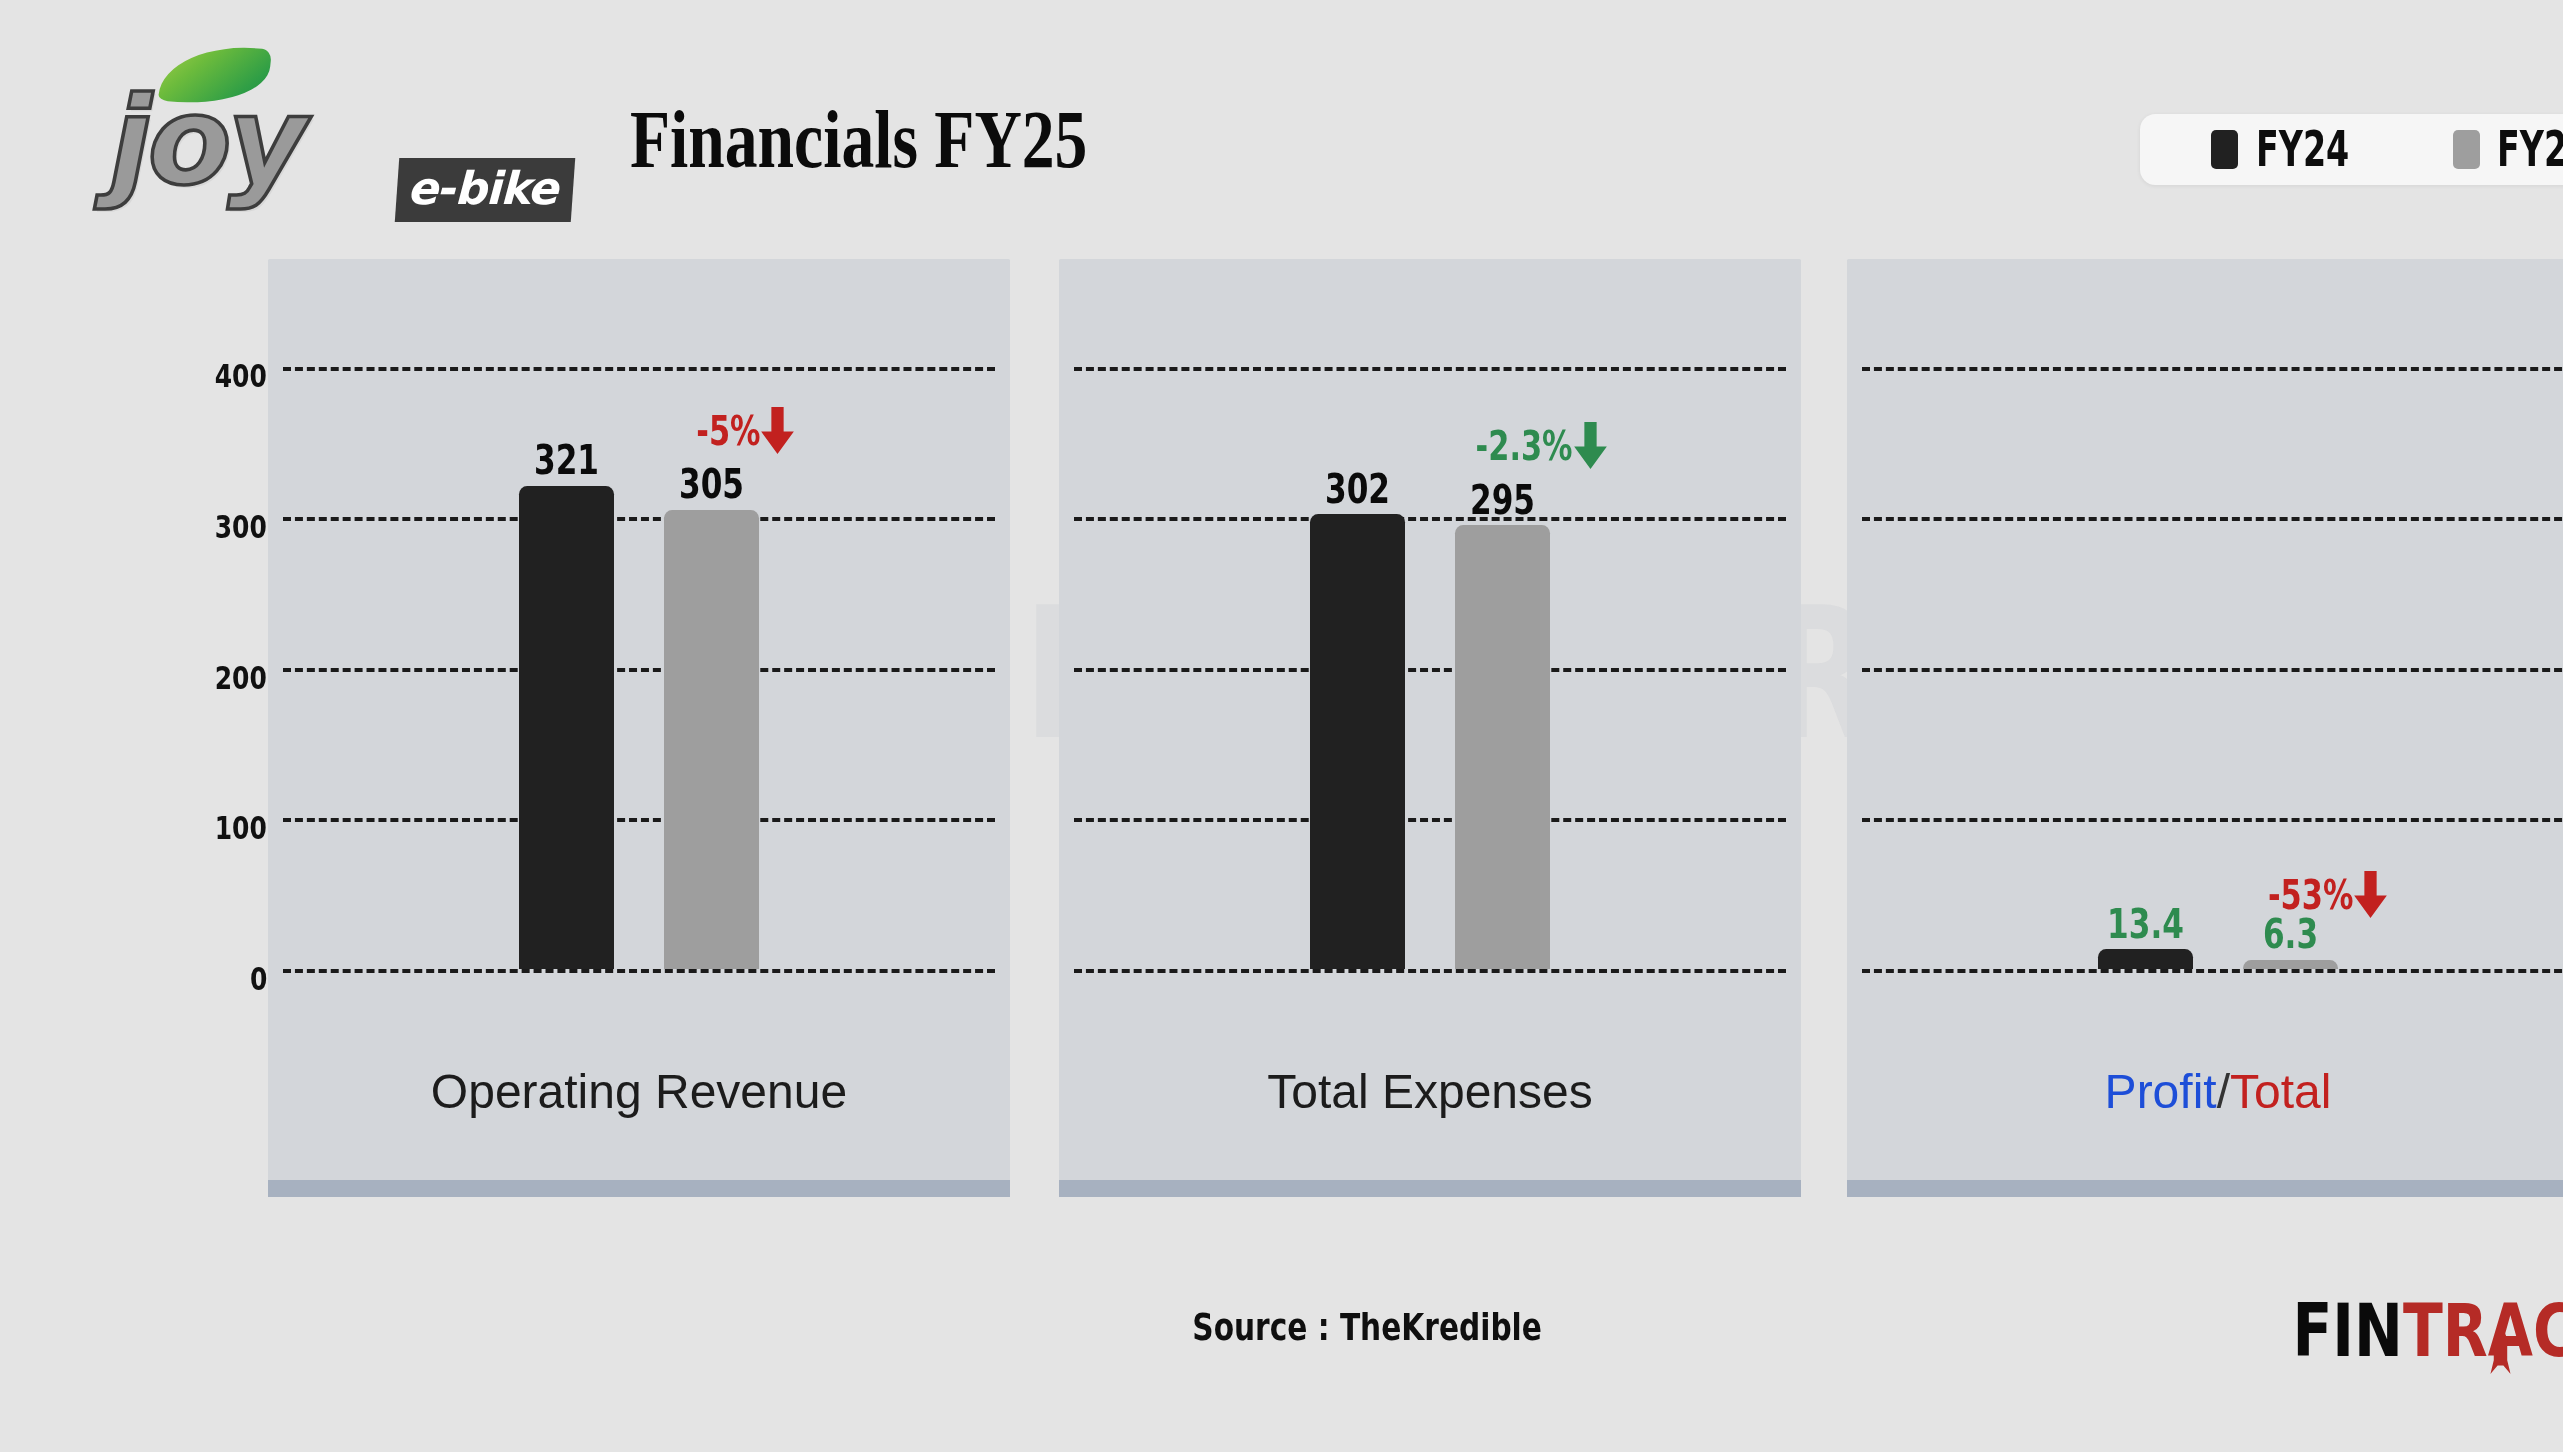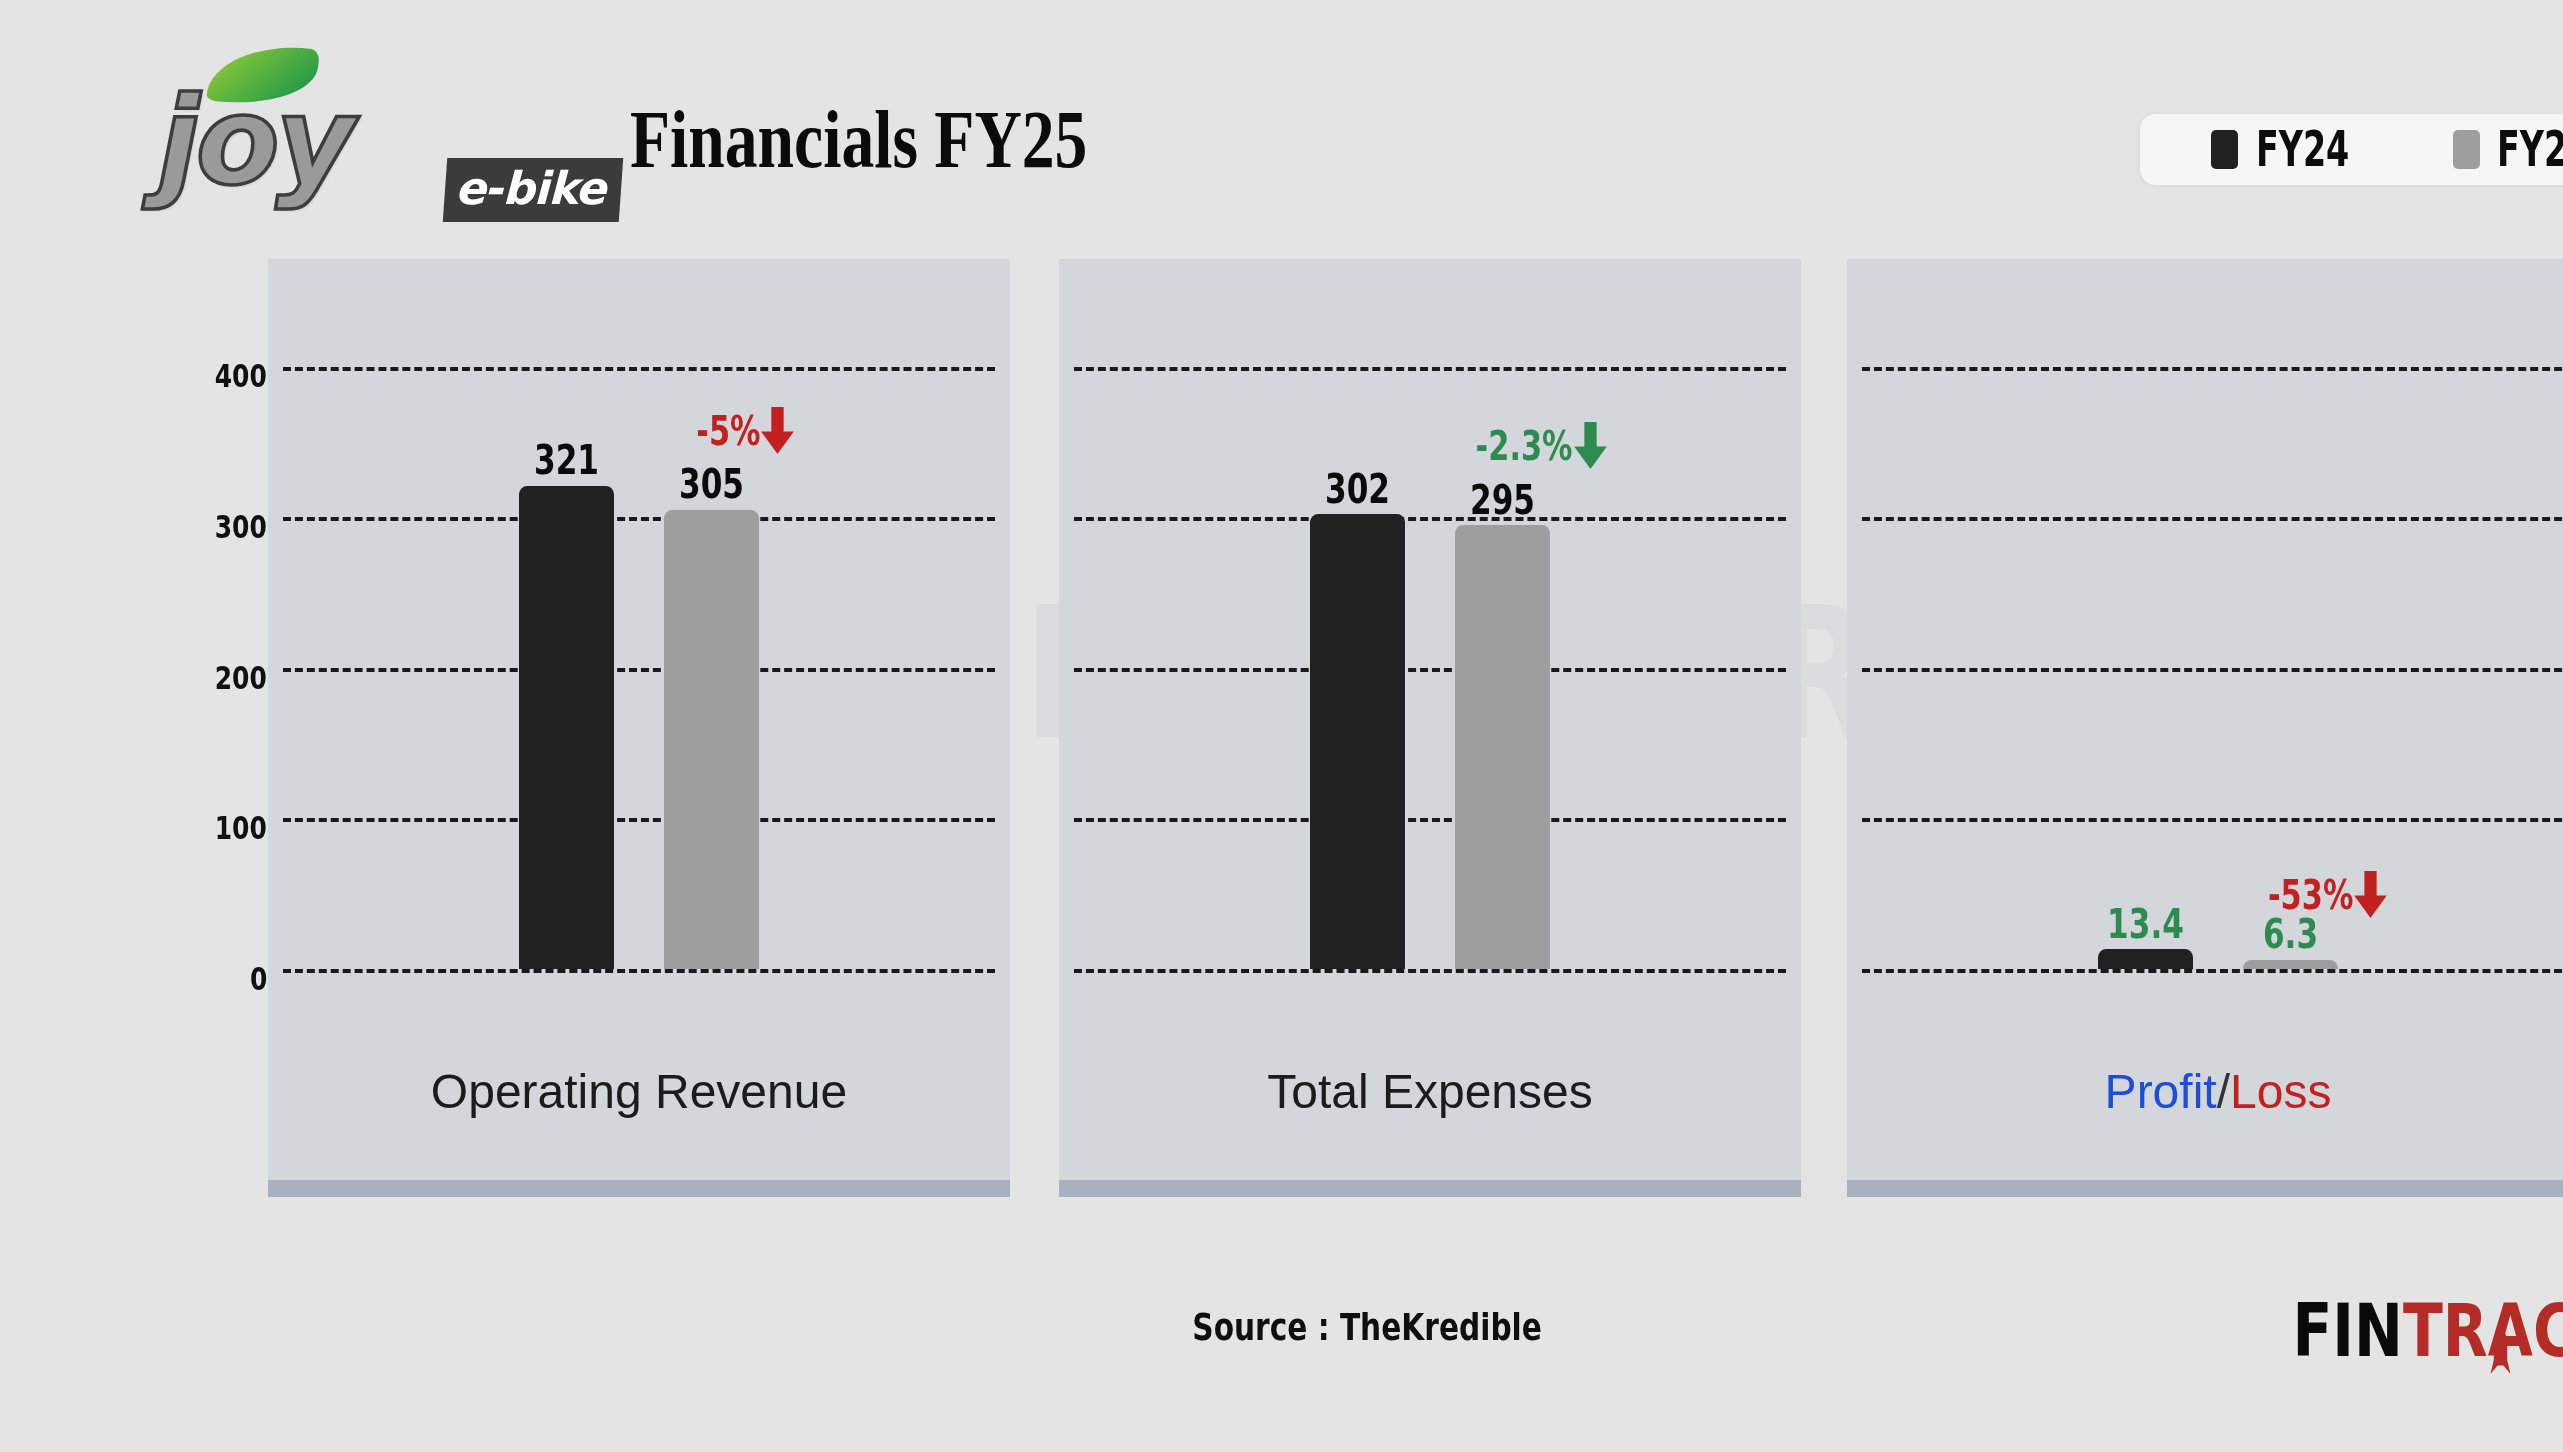--- a/index.html
+++ b/index.html
@@ -7,21 +7,21 @@
     width: 2734px; height: 1453px;
     background: #e4e4e4;
     font-family: "Liberation Sans", sans-serif;
     overflow: hidden;
   }
   #stage { position: relative; width: 2734px; height: 1453px; background: #e4e4e4; }
 
   
   #header { position: absolute; left: 0; top: 0; width: 2734px; height: 259px; }
 
-  #brand-logo { position: absolute; left: 110px; top: 44px; width: 507px; height: 154px; margin-left: 48px; }
+  #brand-logo { position: absolute; left: 110px; top: 44px; width: 507px; height: 154px; }
   .leaf {
     position: absolute; left: 51px; top: 0px; width: 108px; height: 62px;
     background: linear-gradient(135deg,#a8d04a 0%, #6cbb3c 35%, #2f9e46 75%, #1d8a3d 100%);
     border-radius: 100% 10% 100% 10% / 100% 20% 80% 10%;
     transform: rotate(6deg);
   }
   .joy-word {
     position: absolute; left: 0px; top: 36px;
     font-family: "DejaVu Sans", sans-serif;
     font-size: 122px; font-weight: 700; font-style: italic;
@@ -289,21 +289,21 @@
         <div class="bar-value green" style="left: 220px; width: 157px; top: 641px;">13.4</div>
         <div class="bar fy25" style="left: 396px; width: 95px; height: 9.5px; bottom: 228px;"></div>
         <div class="bar-value green" style="left: 365px; width: 157px; top: 651px;">6.3</div>
         <div class="delta red" style="left: 380px; width: 177px; top: 612px;">
           <span class="delta-text">-53%</span>
           <svg width="39" height="47" viewBox="0 0 38 46" style="margin-left: -2.1px;">
             <path d="M13 0 h12 v24 h10 L19 46 L3 24 h10 Z" fill="#c2211f"></path>
           </svg>
         </div>
         <div class="panel-accent"></div>
-        <div class="panel-label" style="top: 805px;"><span class="pl-profit">Profit</span><span class="pl-slash">/</span><span class="pl-loss">Loss</span></div>
+        <div class="panel-label" style="top: 805px;"><span class="pl-profit">Profit</span><span class="pl-slash">/</span><span class="pl-loss">Total</span></div>
       </div>
     </div>
 
   <div id="footer"></div>
 
 
   <div id="source-note">
     <span>Source : TheKredible</span>
   </div>
 

